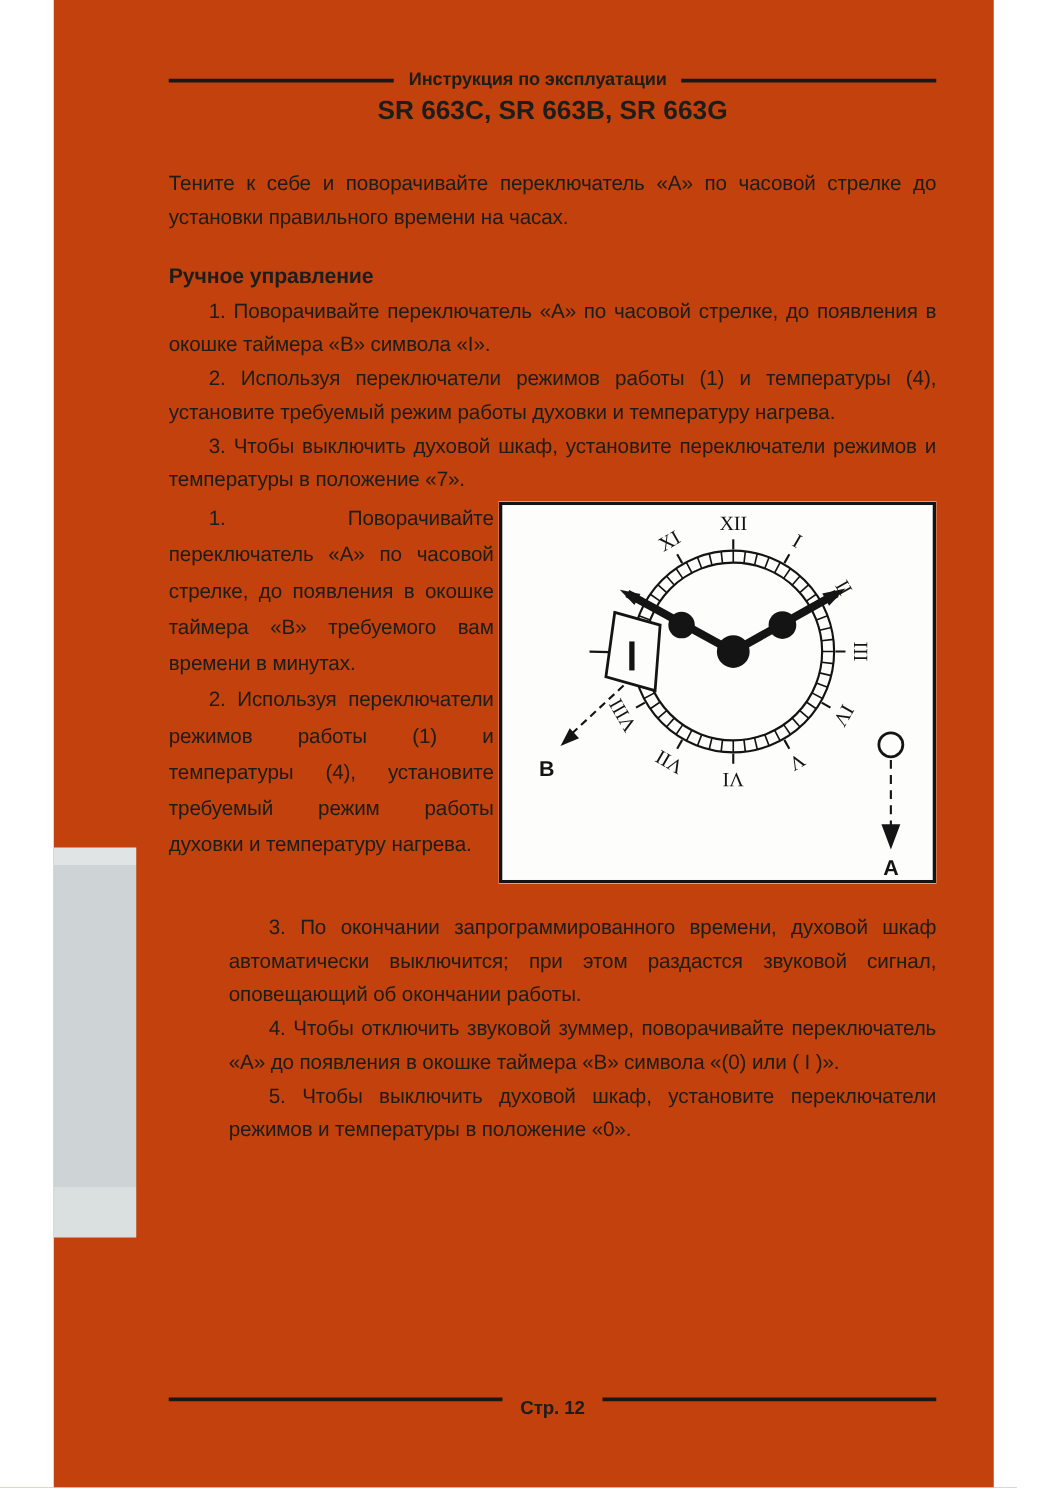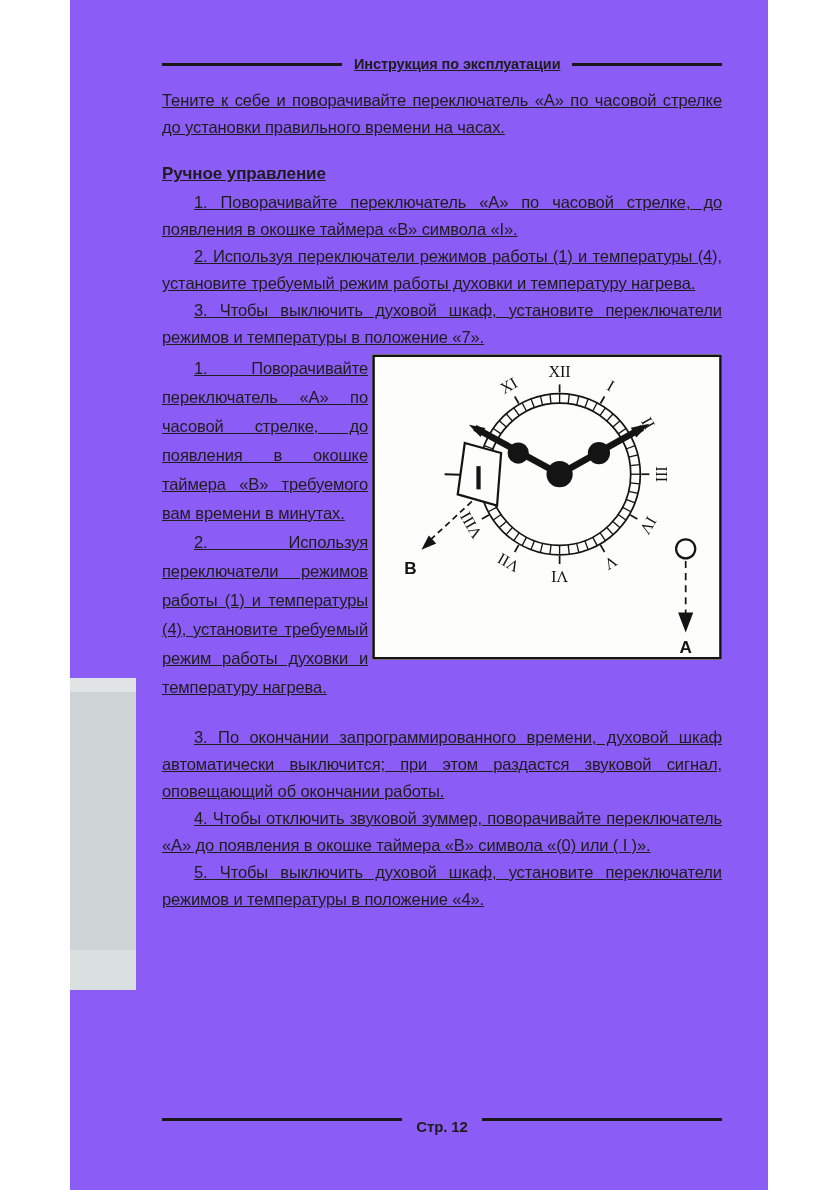--- a/index.html
+++ b/index.html
@@ -1,63 +1,62 @@
 <!DOCTYPE html>
 <html lang="ru"><head>
 <meta charset="utf-8">
 <style>
   * { margin:0; padding:0; box-sizing:border-box; }
   html,body { background:#ffffff; }
   .page {
     position:relative;
-    width:698px; height:1190px;
+    width:752px; height:1190px;
     margin:0 auto;
-    background:#8b5cf6;
+    background:#c2410c;
     color:#1d1d1b;
     font-family:"Liberation Sans","DejaVu Sans",sans-serif;
     font-size:16.5px;
     letter-spacing:-0.1px;
     overflow:hidden;
-    text-decoration:underline;
   }
   .scan-strip{
     position:absolute; left:0; top:678px; width:66px; height:312px;
     background:linear-gradient(#e0e4e5 0 14px, #ced4d6 14px 272px, #dadfe0 272px 100%);
   }
   .content{ padding:56px 46px 0 92px; }
 
   .rule-row{ display:flex; align-items:center; }
   .rule{ height:3px; background:#181818; }
   .rule-left{ width:180px; }
   .rule-right{ flex:1; }
   .doc-type{ font-weight:bold; font-size:14.5px; padding:0 12px; white-space:nowrap; }
   .models{ text-align:center; font-weight:bold; font-size:21px; margin-top:5px; letter-spacing:0; }
 
   .title{ text-align:center; font-weight:bold; font-size:19px; margin-top:26px; }
 
   p.body-text{ text-align:justify; line-height:27px; }
-  .intro{ margin-top:15px; }
+  .intro{ margin-top:33px; }
   .indent{ text-indent:32px; }
 
   h2.sec{ text-align:left; font-weight:bold; font-size:17px; margin-top:23px; margin-bottom:5px; }
 
   .cols{ display:flex; align-items:flex-start; margin-top:3px; }
   .col-text{ width:344px; }
   .col-text p{ line-height:29px; }
 
   .fig{
     margin-left:4px;
     width:350px; height:306px;
     background:#fdfdfc;
   }
   .fig svg{ display:block; width:350px; height:306px; }
   .fig .numeral{ font-family:"Liberation Serif","DejaVu Serif",serif; font-size:16px; fill:#141414; }
   .fig .fig-label{ font-family:"Liberation Sans",sans-serif; font-size:17px; font-weight:bold; fill:#141414; }
 
-  .steps-after{ margin-top:22px; }
+  .steps-after{ margin-top:22px;margin-left:48px; }
 
   .footer{
     position:absolute; left:92px; right:46px; top:1118px;
     display:flex; align-items:flex-start;
   }
   .footer .rule{ flex:1; height:2.6px; }
   .page-num{ font-weight:bold; font-size:15px; padding:0 14px; white-space:nowrap; }
 </style>
 </head>
 <body>
@@ -67,20 +66,21 @@
   <div class="scan-strip"></div>
 
   <div class="content">
 
     <div>
       <div class="rule-row">
         <span class="rule rule-left"></span>
         <span class="doc-type">Инструкция по эксплуатации</span>
         <span class="rule rule-right"></span>
       </div>
+      <div class="models">SR 663C, SR 663B, SR 663G</div>
     </div>
 
 
     <p class="body-text intro">Тените к себе и поворачивайте переключатель «А» по часовой стрелке до установки правильного времени на часах.</p>
 
     <h2 class="sec">Ручное управление</h2>
     <p class="body-text indent">1. Поворачивайте переключатель «А» по часовой стрелке, до появления в окошке таймера «В» символа «I».</p>
     <p class="body-text indent">2. Используя переключатели режимов работы (1) и температуры (4), установите требуемый режим работы духовки и температуру нагрева.</p>
     <p class="body-text indent">3. Чтобы выключить духовой шкаф, установите переключатели режимов и температуры в положение «7».</p>
 
@@ -197,21 +197,21 @@
           <line x1="311" y1="205" x2="311" y2="258" stroke="#141414" stroke-width="1.7" stroke-dasharray="7 5"></line>
           <polygon points="311,276 303.5,256 318.5,256" fill="#141414"></polygon>
           <text x="311" y="296" text-anchor="middle" class="fig-label">A</text>
         </svg>
       </figure>
     </div>
 
     <div class="steps-after">
       <p class="body-text indent">3. По окончании запрограммированного времени, духовой шкаф автоматически выключится; при этом раздастся звуковой сигнал, оповещающий об окончании работы.</p>
       <p class="body-text indent">4. Чтобы отключить звуковой зуммер, поворачивайте переключатель «А» до появления в окошке таймера «В» символа «(0) или ( I )».</p>
-      <p class="body-text indent">5. Чтобы выключить духовой шкаф, установите переключатели режимов и температуры в положение «4».</p>
+      <p class="body-text indent">5. Чтобы выключить духовой шкаф, установите переключатели режимов и температуры в положение «0».</p>
     </div>
 
   </div>
 
   <div class="footer">
     <span class="rule"></span>
     <span class="page-num">Стр. 12</span>
     <span class="rule"></span>
   </div>
 

